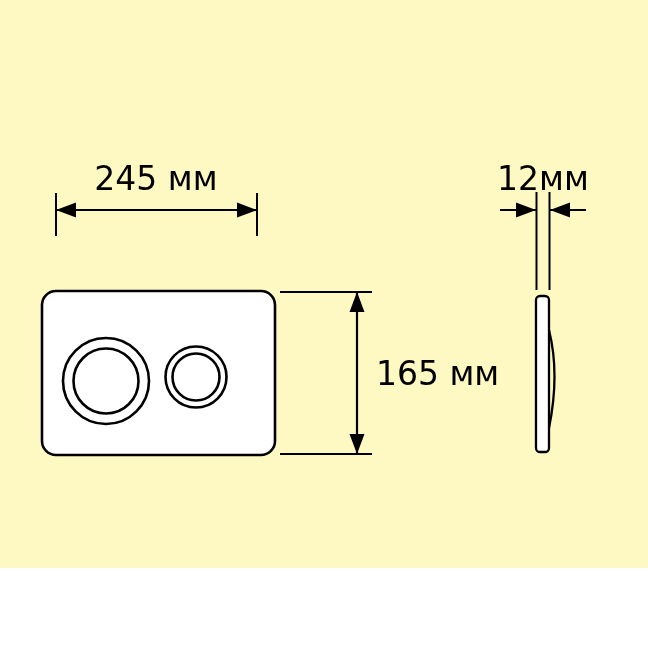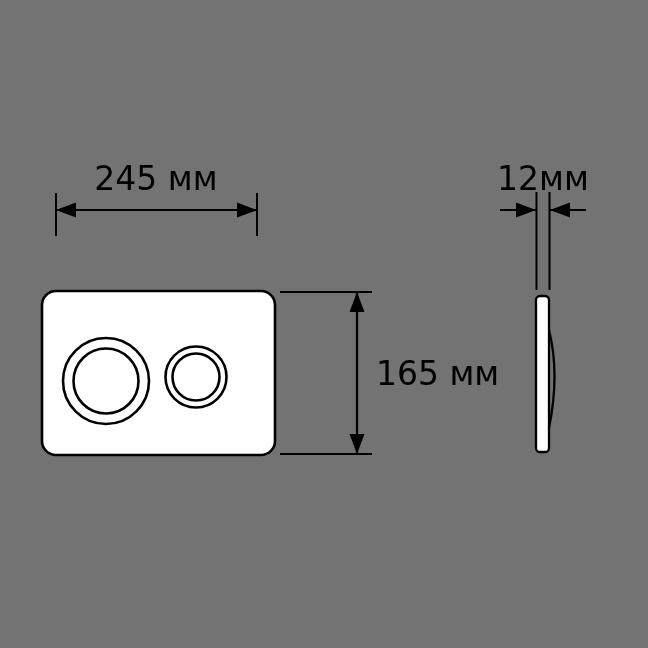--- a/index.html
+++ b/index.html
@@ -3,22 +3,22 @@
 <meta charset="utf-8">
 <style>
   html, body {
     margin: 0;
     padding: 0;
     background: #ffffff;
   }
   .canvas {
     position: relative;
     width: 648px;
-    height: 648px;
-    background: #737373;
+    height: 568px;
+    background: #fef9c3;
     overflow: hidden;
   }
   svg text {
     font-family: "DejaVu Sans", "Liberation Sans", sans-serif;
     fill: #000000;
   }
   .outline {
     fill: #ffffff;
     stroke: #000000;
     stroke-width: 2.6;

